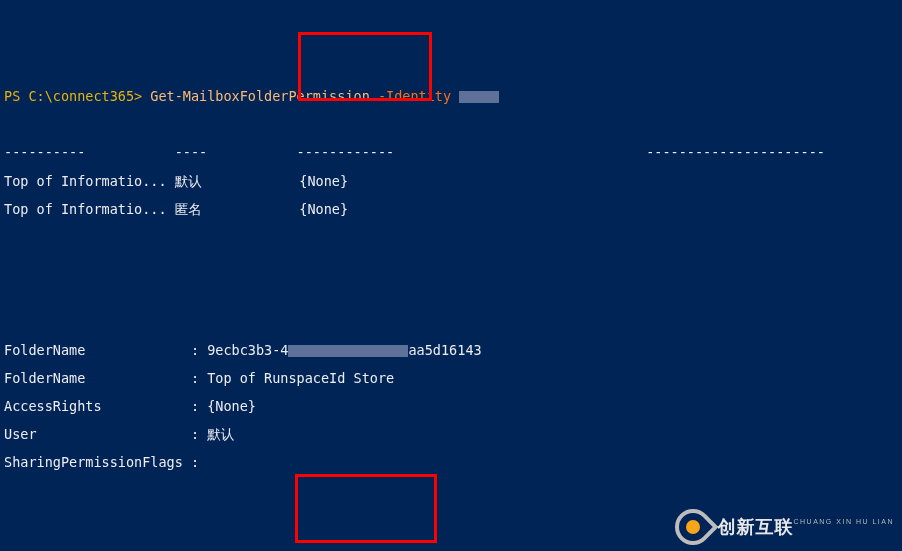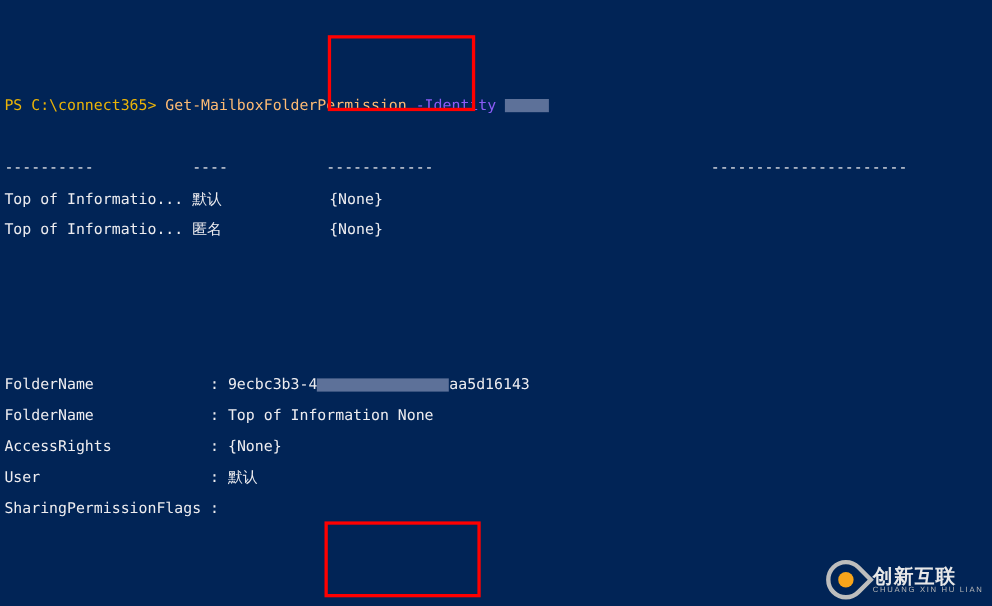--- a/index.html
+++ b/index.html
@@ -12,21 +12,21 @@
       width: 902px;
       height: 551px;
       overflow: hidden;
       position: relative;
       padding: 4px 4px;
       white-space: pre;
     }
     .line { display: block; height: 14px; }
     .prompt { color: #eab308; }
     .cmd { color: #fdba74; }
-    .param { color: #8b5cf6; }
+    .param { color: #f97316; }
     .white { color: #eeedf0; }
     .redbox {
       position: absolute;
       border: 3px solid #ff0000;
       pointer-events: none;
     }
     .censor {
       display: inline-block;
       background: #5d7199;
       vertical-align: middle;
@@ -52,42 +52,42 @@
       border-radius: 50% 0 50% 50%;
       transform: rotate(45deg);
     }
     .wm-logo .dot {
       position: absolute;
       width: 14px; height: 14px;
       background: #f9a51a;
       border-radius: 50%;
       top: 11px; left: 11px;
     }
-    .wm-text { display:flex; flex-direction:column; line-height:1; }
+    .wm-text { display:flex; flex-direction:row; line-height:1; }
     .wm-main { font-family: "Microsoft YaHei", sans-serif; font-size: 18px; font-weight: bold; color: #e8e8e8; letter-spacing:1px; }
     .wm-sub { font-family: sans-serif; font-size: 7px; color: #b8b8b8; letter-spacing: 1.5px; }
   </style>
 </head>
 <body>
 
 
 
 <div>
 
 <span class="line"><span class="prompt">PS C:\connect365&gt; </span><span class="cmd">Get-MailboxFolderPermission</span><span class="param"> -Identity </span><span class="censor" style="width:40px;height:12px;"></span></span>
 <span class="line"></span>
 <span class="line"><span>----------</span>           <span>----</span>           <span>------------</span>                               <span>----------------------</span></span>
 <span class="line"><span><span>Top of Informatio...</span> <span>默认</span>            <span>{None}</span></span></span>
 <span class="line"><span><span>Top of Informatio...</span> <span>匿名</span>            <span>{None}</span></span></span>
 <span class="line"></span>
 <span class="line"></span>
 <span class="line"></span>
 <span class="line"></span>
 <span class="line"><span>FolderName</span>             : <span>9ecbc3b3-4</span><span class="censor" style="width:120px;height:12px;"></span><span>aa5d16143</span></span>
-<span class="line"><span>FolderName</span>             : <span>Top of Information None</span></span>
+<span class="line"><span>FolderName</span>             : <span>Top of RunspaceId Store</span></span>
 <span class="line"><span>AccessRights</span>           : <span>{None}</span></span>
 <span class="line"><span>User</span>                   : <span>默认</span></span>
 <span class="line"><span>SharingPermissionFlags</span> :</span>
 
 
 
 
 
 
 

